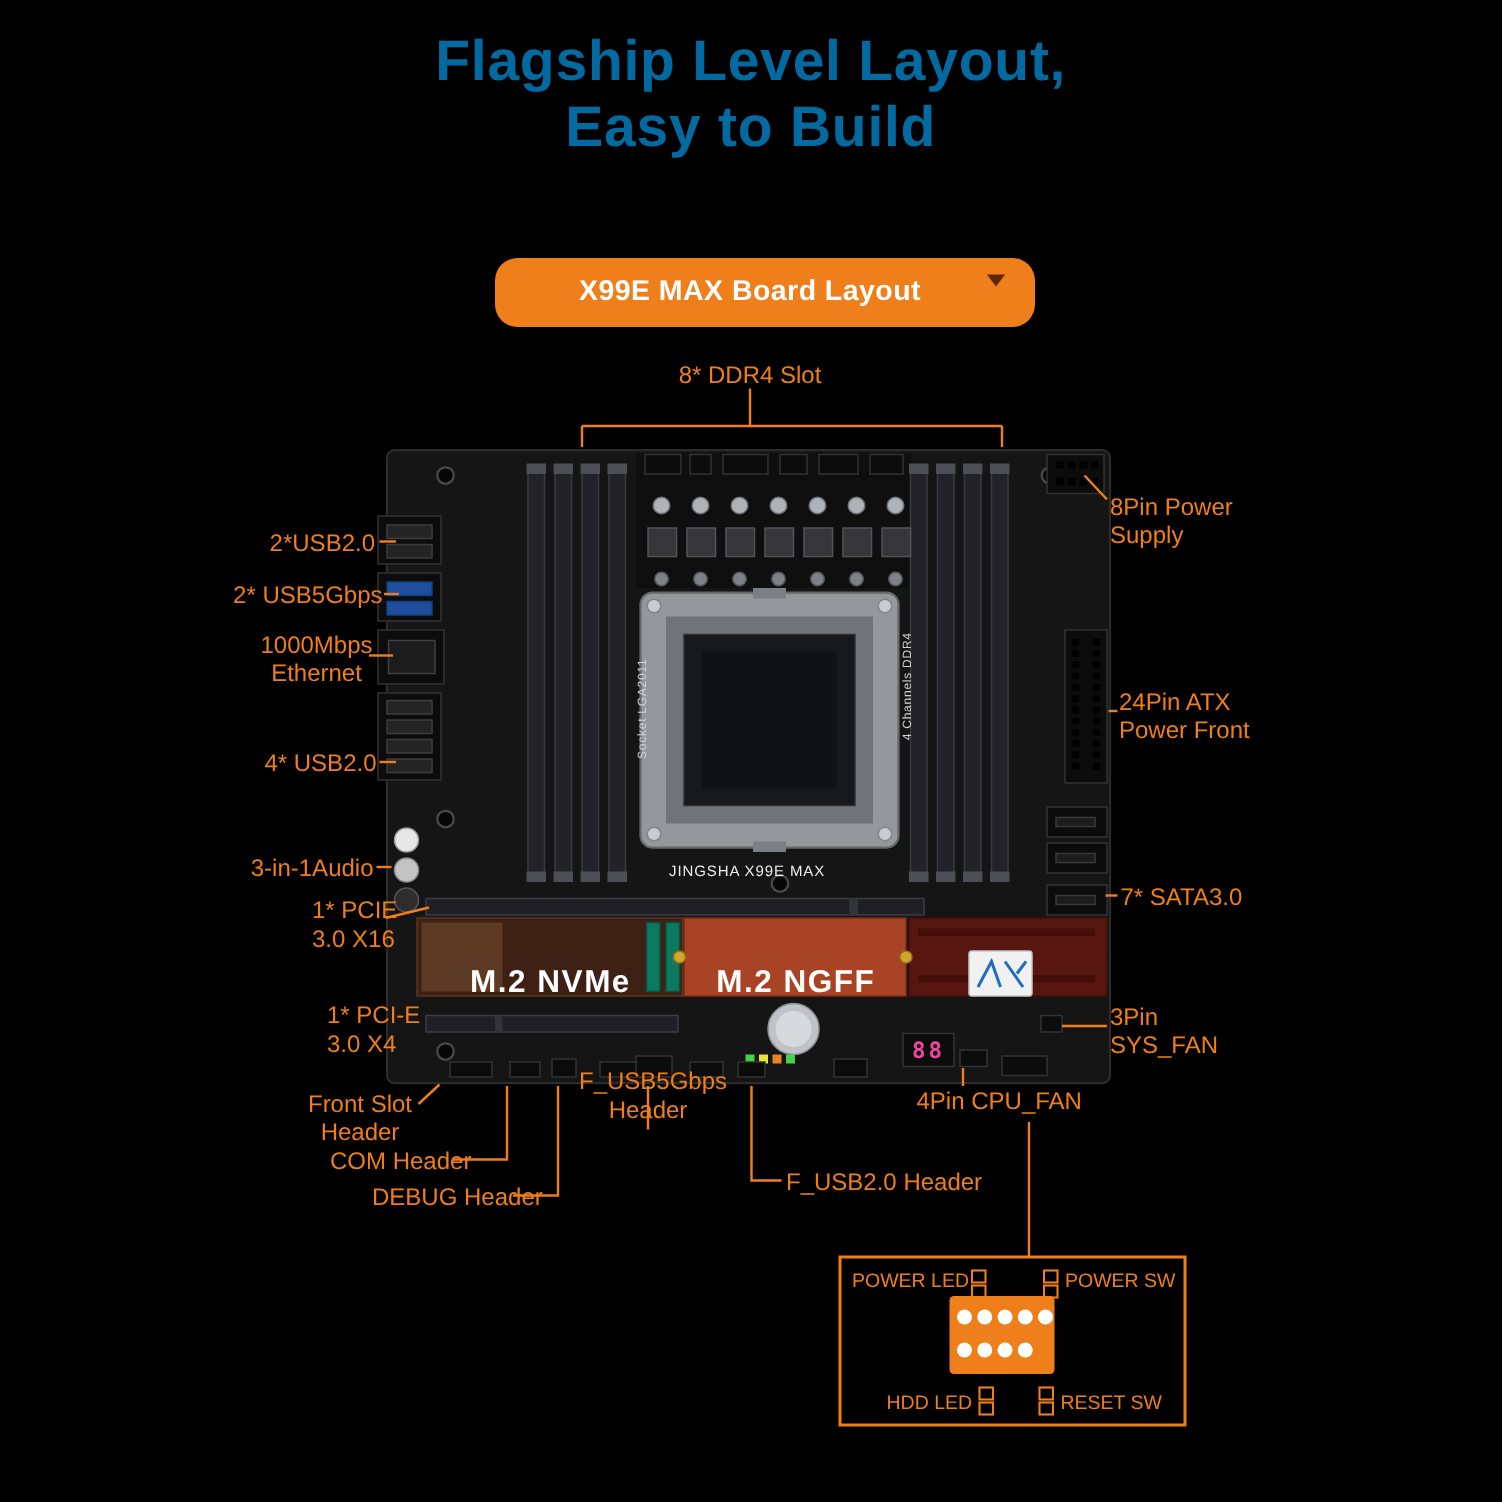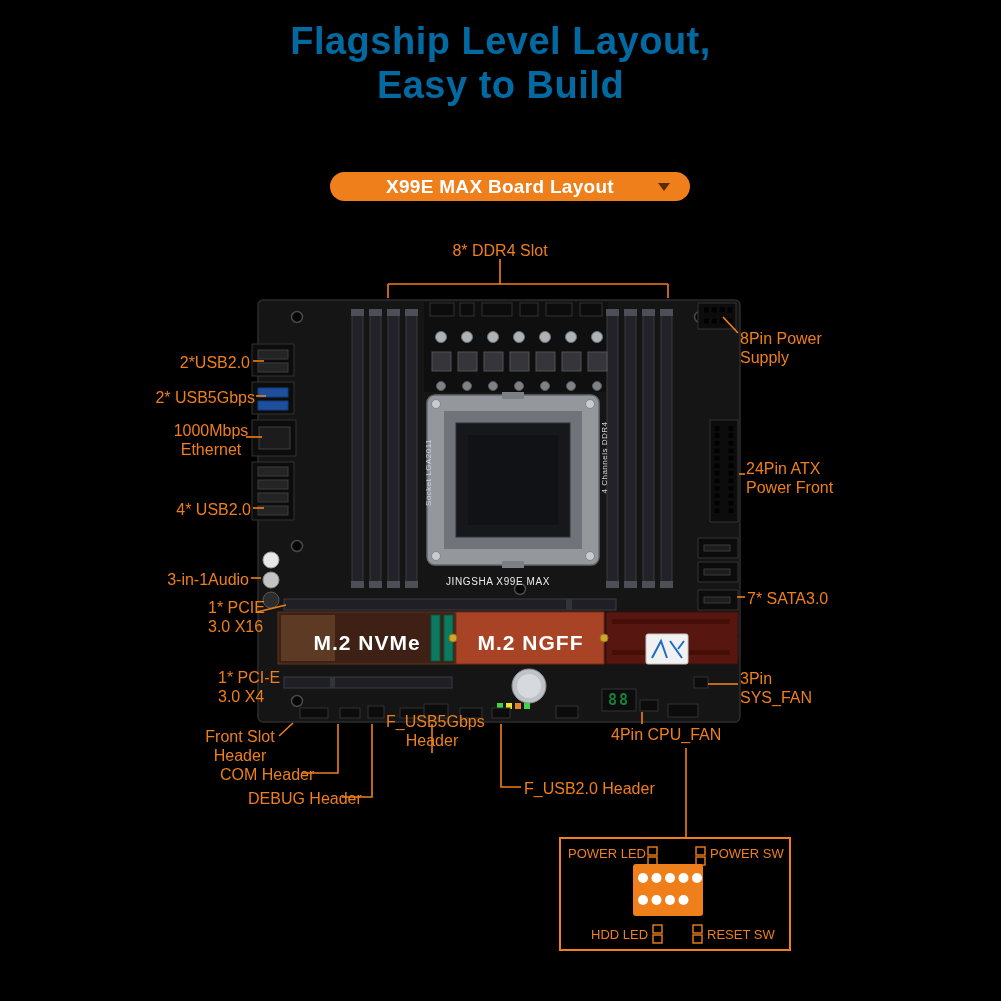--- a/index.html
+++ b/index.html
@@ -2,34 +2,34 @@
 <html style="--accent: #ef7f1a;"><head>
 <meta charset="utf-8">
 <style>
   :root{ --accent:#ef7f1a; }
   html,body{margin:0;padding:0;background:#000;}
   .page{position:relative;width:1001px;height:1001px;background:#000;overflow:hidden;
         font-family:"Liberation Sans",sans-serif;}
   .title{position:absolute;left:0;width:1001px;text-align:center;color:#0369a1;
          font-weight:bold;font-size:38px;letter-spacing:.5px;}
   .subtitle{position:absolute;left:0;width:1001px;text-align:center;color:#fff;font-size:23px;}
-  .pill{position:absolute;left:330px;top:172px;width:360px;height:29px;background:var(--accent);
+  .pill{position:absolute;left:330px;top:172px;width:360px;height:46px;background:var(--accent);
         border-radius:15px;display:flex;align-items:center;justify-content:center;text-align:center;}
   .pill-label{color:#fff;font-size:19px;font-weight:bold;letter-spacing:.3px;transform:translateX(-10px);}
   .caret{position:absolute;right:20px;top:11px;width:0;height:0;
          border-left:6px solid transparent;border-right:6px solid transparent;border-top:8px solid #5b2800;}
   .callout{position:absolute;color:var(--accent);font-size:16px;line-height:1.18;white-space:pre-line;}
   .c-center{text-align:center;}
   .c-right{text-align:right;}
-  .m2label{position:absolute;font-weight:bold;font-size:21px;letter-spacing:1px;text-align:center;color:#fff;}
+  .m2label{position:absolute;font-weight:bold;font-size:21px;letter-spacing:1px;text-align:center;color:#fff;margin-top:12px;}
   .silk{position:absolute;font-size:10px;font-weight:normal;letter-spacing:.6px;color:#ececec;}
   .vtext{position:absolute;font-size:8px;color:#d5d5d5;transform:rotate(-90deg);
          white-space:nowrap;letter-spacing:.5px;}
   .seg{position:absolute;font-family:"DejaVu Sans Mono",monospace;font-weight:bold;font-size:15px;
-       color:#15803d;letter-spacing:2px;text-align:center;}
+       color:#ec4899;letter-spacing:2px;text-align:center;}
   .fp-label{position:absolute;color:var(--accent);font-size:13px;}
   svg{position:absolute;left:0;top:0;}
   .pcb{fill:#151515;stroke:#2c2c2c;stroke-width:1.5;}
   .shade{fill:#0f0f0f;}
   .hole{fill:#060606;stroke:#4a4a4a;stroke-width:1.5;}
   .ramslot{fill:#222228;stroke:#3a3a41;}
   .ramlatch{fill:#4e4e57;}
   .blk{fill:#0c0c0c;stroke:#333;}
   .cap1{fill:#aeb3b8;stroke:#6f747a;}
   .cap2{fill:#7e8287;stroke:#55585c;}

